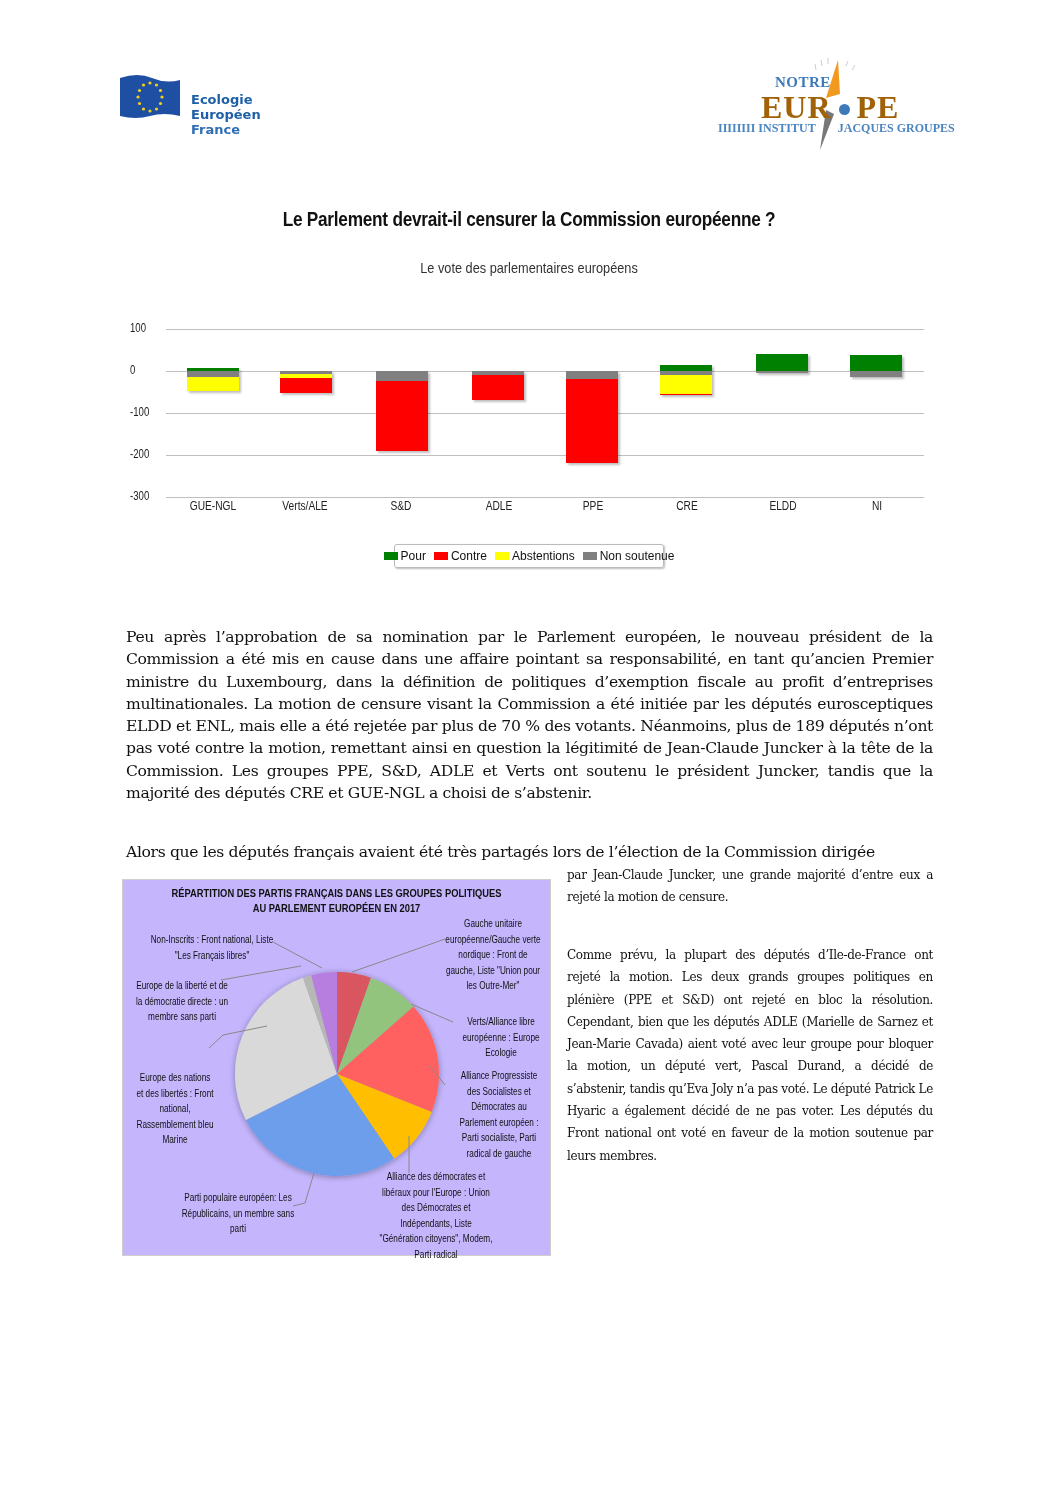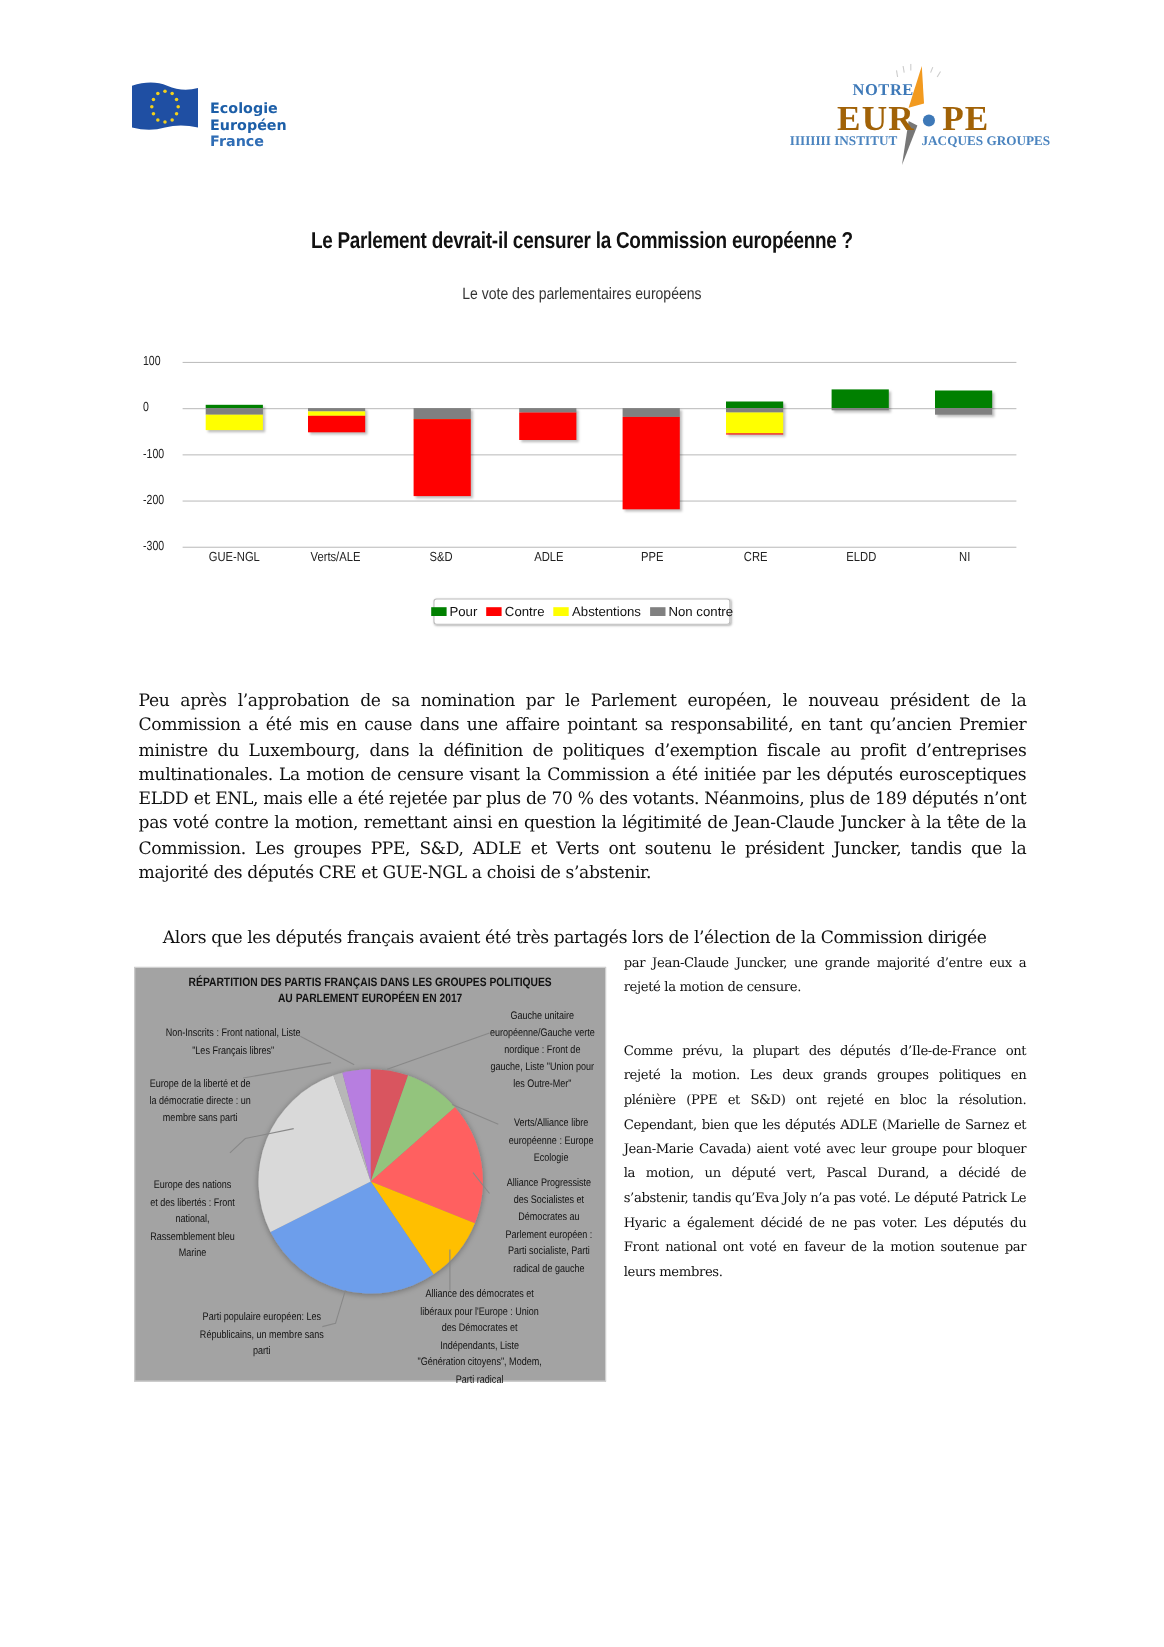--- a/index.html
+++ b/index.html
@@ -25,21 +25,21 @@
   .bar-group { position: absolute; width: 52px; }
   .seg { position: absolute; left: 0; width: 52px; }
   .xlab { position: absolute; width: 90px; text-align: center; font-family: "Liberation Sans", sans-serif; font-size: 12px; color: #222; transform: scaleX(0.85); }
   .legend { left: 394px; top: 544px; width: 268px; height: 22px; border: 1px solid #bbb; border-radius: 3px; box-shadow: 1px 1px 2px #bbb; display: flex; align-items: center; justify-content: center; gap: 8px; font-family: "Liberation Sans", sans-serif; font-size: 12px; }
   .legend .item { display: flex; align-items: center; gap: 3px; white-space: nowrap; }
   .legend .sw { width: 14px; height: 8px; display: inline-block; }
   
   .para { left: 126px; width: 807px; font-size: 15.6px; line-height: 22.3px; text-align: justify; letter-spacing: -0.35px; }
   .para-narrow { left: 567px; width: 366px; font-size: 12px; line-height: 22.3px; text-align: justify; letter-spacing: -0.35px; }
   
-  .piebox { left: 122px; top: 879px; width: 427px; height: 375px; border: 1px solid #cfcfcf; background: #a3a3a3; }
+  .piebox { left: 122px; top: 879px; width: 427px; height: 375px; border: 1px solid #cfcfcf; background: #c4b5fd; }
   .pie-title { position: absolute; left: 0; top: 6px; width: 427px; text-align: center; font-family: "Liberation Sans", sans-serif; font-weight: bold; font-size: 11px; line-height: 15px; transform: scaleX(0.85); }
   .plabel { position: absolute; font-family: "Liberation Sans", sans-serif; font-size: 10px; line-height: 15.5px; text-align: center; color: #111; transform: scaleX(0.82); }
 </style>
 </head>
 <body>
 
 <div class="abs logo-me">
   <svg class="flag" viewBox="0 0 64 50" width="64" height="50">
     <path d="M2 6 Q20 0 34 6 T62 8 L62 44 Q46 40 32 44 T2 44 Z" fill="#1f4fa3"></path>
     <g fill="#f3d11b">
@@ -152,26 +152,26 @@
   <span class="item">
       <span class="sw" style="background:#ff0000"></span>
       <span>Contre</span>
     </span>
   <span class="item">
       <span class="sw" style="background:#ffff00"></span>
       <span>Abstentions</span>
     </span>
   <span class="item">
       <span class="sw" style="background:#808080"></span>
-      <span>Non contre</span>
+      <span>Non soutenue</span>
     </span>
 </div>
 
 <div class="abs para" style="top:626px">Peu après l’approbation de sa nomination par le Parlement européen, le nouveau président de la Commission a été mis en cause dans une affaire pointant sa responsabilité, en tant qu’ancien Premier ministre du Luxembourg, dans la définition de politiques d’exemption fiscale au profit d’entreprises multinationales. La motion de censure visant la Commission a été initiée par les députés eurosceptiques ELDD et ENL, mais elle a été rejetée par plus de 70 % des votants. Néanmoins, plus de 189 députés n’ont pas voté contre la motion, remettant ainsi en question la légitimité de Jean-Claude Juncker à la tête de la Commission. Les groupes PPE, S&amp;D, ADLE et Verts ont soutenu le président Juncker, tandis que la majorité des députés CRE et GUE-NGL a choisi de s’abstenir.</div>
-<div class="abs para" style="top:841px; text-align:left; white-space:nowrap;margin-left:22px;">Alors que les députés français avaient été très partagés lors de l’élection de la Commission dirigée</div>
+<div class="abs para" style="top:841px; text-align:left; white-space:nowrap;">Alors que les députés français avaient été très partagés lors de l’élection de la Commission dirigée</div>
 <div class="abs para-narrow" style="top:864px">par Jean-Claude Juncker, une grande majorité d’entre eux a rejeté la motion de censure.</div>
 <div class="abs para-narrow" style="top:944px">Comme prévu, la plupart des députés d’Ile-de-France ont rejeté la motion. Les deux grands groupes politiques en plénière (PPE et S&amp;D) ont rejeté en bloc la résolution. Cependant, bien que les députés ADLE (Marielle de Sarnez et Jean-Marie Cavada) aient voté avec leur groupe pour bloquer la motion, un député vert, Pascal Durand, a décidé de s’abstenir, tandis qu’Eva Joly n’a pas voté. Le député Patrick Le Hyaric a également décidé de ne pas voter. Les députés du Front national ont voté en faveur de la motion soutenue par leurs membres.</div>
 
 <div class="abs piebox">
   <div class="pie-title">
     <div>RÉPARTITION DES PARTIS FRANÇAIS DANS LES GROUPES POLITIQUES</div>
     <div>AU PARLEMENT EUROPÉEN EN 2017</div>
   </div>
   <svg id="pie-svg" width="427" height="375" style="position:absolute;left:0;top:0;">
     <defs>

